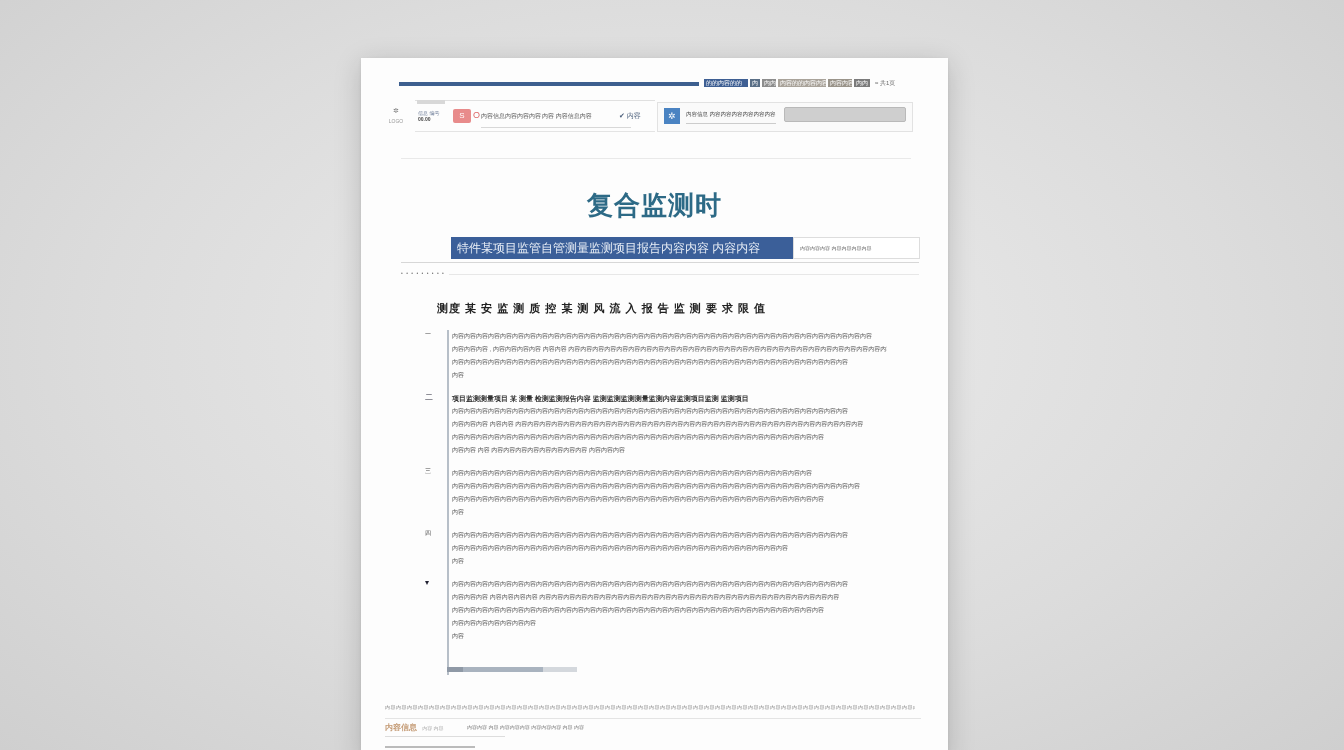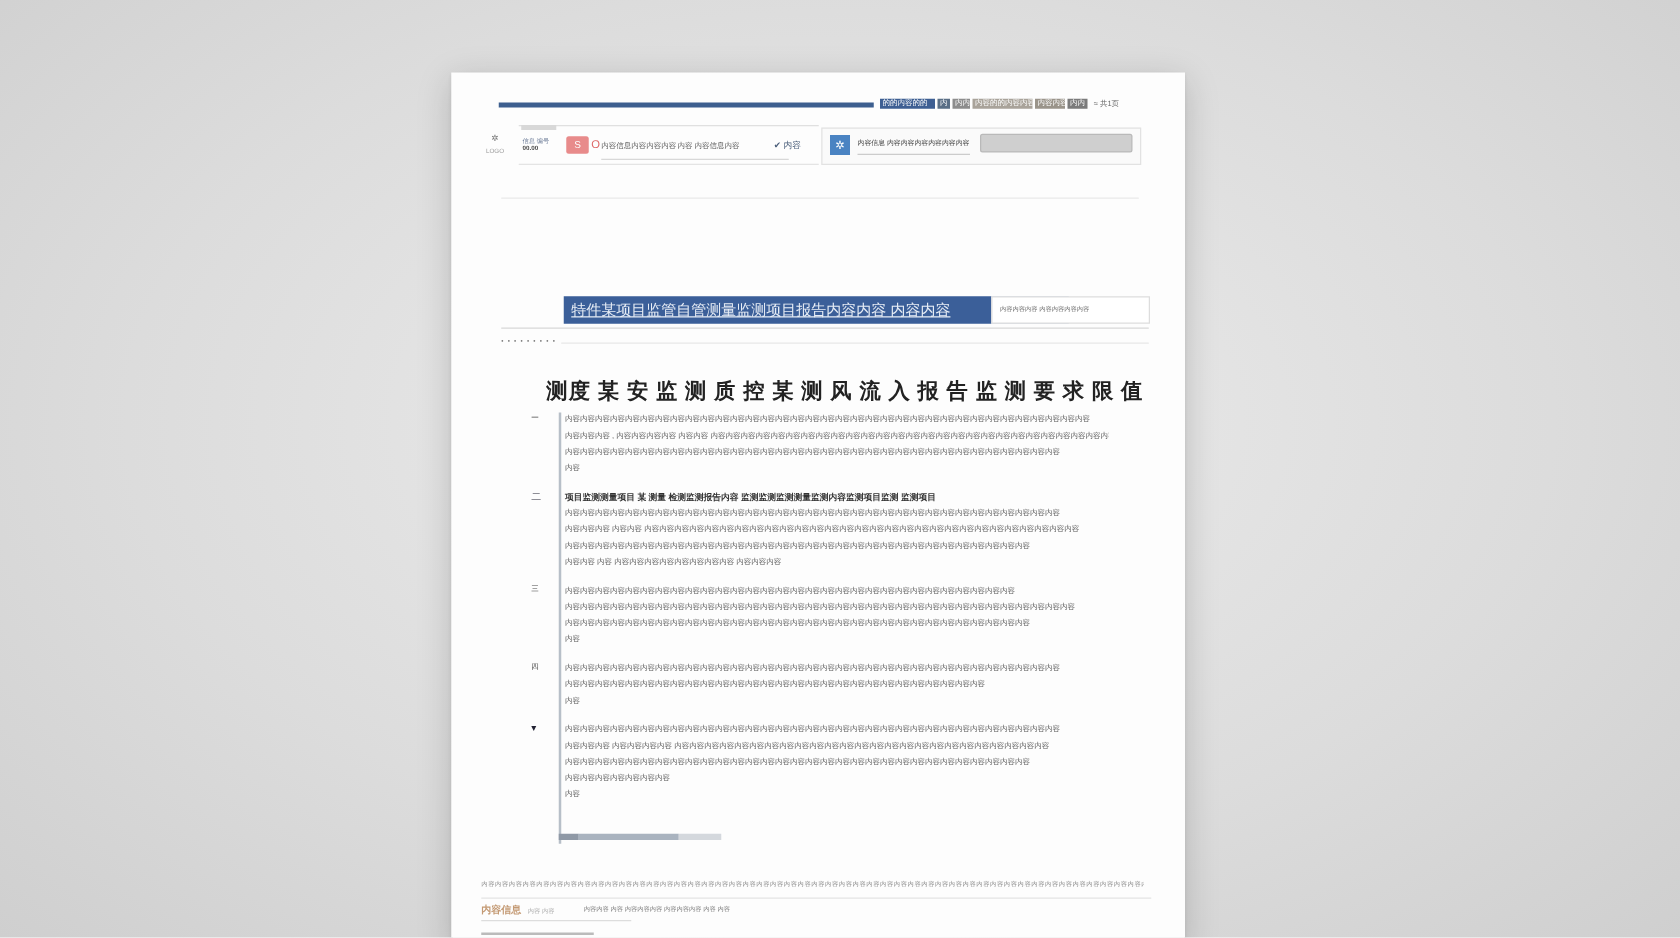--- a/index.html
+++ b/index.html
@@ -44,28 +44,28 @@
   .hdr .box1 .uline { position: absolute; left: 66px; top: 26px; width: 150px; height: 1px; background: #d8d8d8; }
   .hdr .box2 { position: absolute; left: 278px; top: 2px; width: 256px; height: 30px; border: 1px solid #e2e2e2; background: #fafafa; }
   .hdr .box2 .icon-blue { position: absolute; left: 6px; top: 5px; width: 16px; height: 16px; background: #4a83c2; color: #fff; font-size: 9px; text-align: center; line-height: 16px; }
   .hdr .box2 .label { position: absolute; left: 28px; top: 8px; font-size: 5.5px; color: #444; white-space: nowrap; }
   .hdr .box2 .uline { position: absolute; left: 28px; top: 20px; width: 90px; height: 1px; background: #ccc; }
   .hdr .box2 .search { position: absolute; left: 126px; top: 4px; width: 122px; height: 15px; background: #cfcfcf; border: 1px solid #b9b9b9; border-radius: 2px; }
   .divider1 { position: absolute; left: 40px; top: 100px; width: 510px; height: 1px; background: #e9e9e9; }
 
   
   .title { position: absolute; left: 0; top: 130px; width: 100%; text-align: center; font-size: 26px; font-weight: bold; color: #2d6a86; letter-spacing: 1px; }
-  .banner { position: absolute; left: 90px; top: 179px; width: 404px; height: 22px; background: #3b5f99; color: #e8eef6; font-size: 12px; line-height: 22px; padding-left: 6px; white-space: nowrap; overflow: hidden; text-decoration: underline; }
+  .banner { position: absolute; left: 90px; top: 179px; width: 404px; height: 22px; background: #3b5f99; color: #e8eef6; font-size: 12px; line-height: 22px; padding-left: 6px; white-space: nowrap; overflow: hidden; }
   .banner-side { position: absolute; left: 432px; top: 179px; width: 127px; height: 22px; border: 1px solid #ddd; background: #fff; font-size: 5px; color: #666; line-height: 20px; padding-left: 6px; white-space: nowrap; overflow: hidden; }
   .rule2 { position: absolute; left: 40px; top: 204px; width: 518px; height: 1px; background: #d7d7d7; }
   .dots { position: absolute; left: 40px; top: 212px; font-size: 5px; color: #777; letter-spacing: 1px; }
   .rule3 { position: absolute; left: 88px; top: 216px; width: 470px; height: 1px; background: #e7e7e7; }
 
   
-  .h2 { position: absolute; left: 76px; top: 243px; font-size: 17px; font-weight: bold; color: #222; white-space: nowrap; letter-spacing: 1px; font-family: Liberation Serif, serif; }
+  .h2 { position: absolute; left: 76px; top: 243px; font-size: 11px; font-weight: bold; color: #222; white-space: nowrap; letter-spacing: 1px; }
 
   
   .body { position: absolute; left: 86px; top: 272px; width: 440px; height: 345px; border-left: 2px solid #b7bfc8; }
   .section { position: relative; margin-bottom: 10px; }
   .section .marker { position: absolute; left: -24px; top: 0; font-size: 6px; color: #4a4a4a; white-space: nowrap; }
   .section .marker.dark { color: #223; font-size: 8px; }
   .section .p { font-size: 6px; line-height: 13px; color: #555; padding-left: 3px; white-space: nowrap; overflow: hidden; }
   .section .p.bold { font-weight: bold; color: #333; font-size: 7px; }
   .section .p.short { width: 40px; }
   .progress { position: absolute; left: 86px; top: 609px; width: 130px; height: 5px; display: flex; }
@@ -121,20 +121,21 @@
     <div class="box2">
       <div class="icon-blue">✲</div>
       <div class="label">内容信息 内容内容内容内容内容内容</div>
       <div class="uline"></div>
       <div class="search"></div>
     </div>
   </div>
 
   <div class="divider1"></div>
 
+  <div class="title">复合监测时</div>
   <div class="banner">特件某项目监管自管测量监测项目报告内容内容 内容内容</div>
   <div class="banner-side">内容内容内容 内容内容内容内容</div>
   <div class="rule2"></div>
   <div class="dots">• • • • • • • • •</div>
   <div class="rule3"></div>
 
   <div class="h2">测度 某 安 监 测 质 控 某 测 风 流 入 报 告 监 测 要 求 限 值</div>
 
   <div class="body">
     <div class="section">

